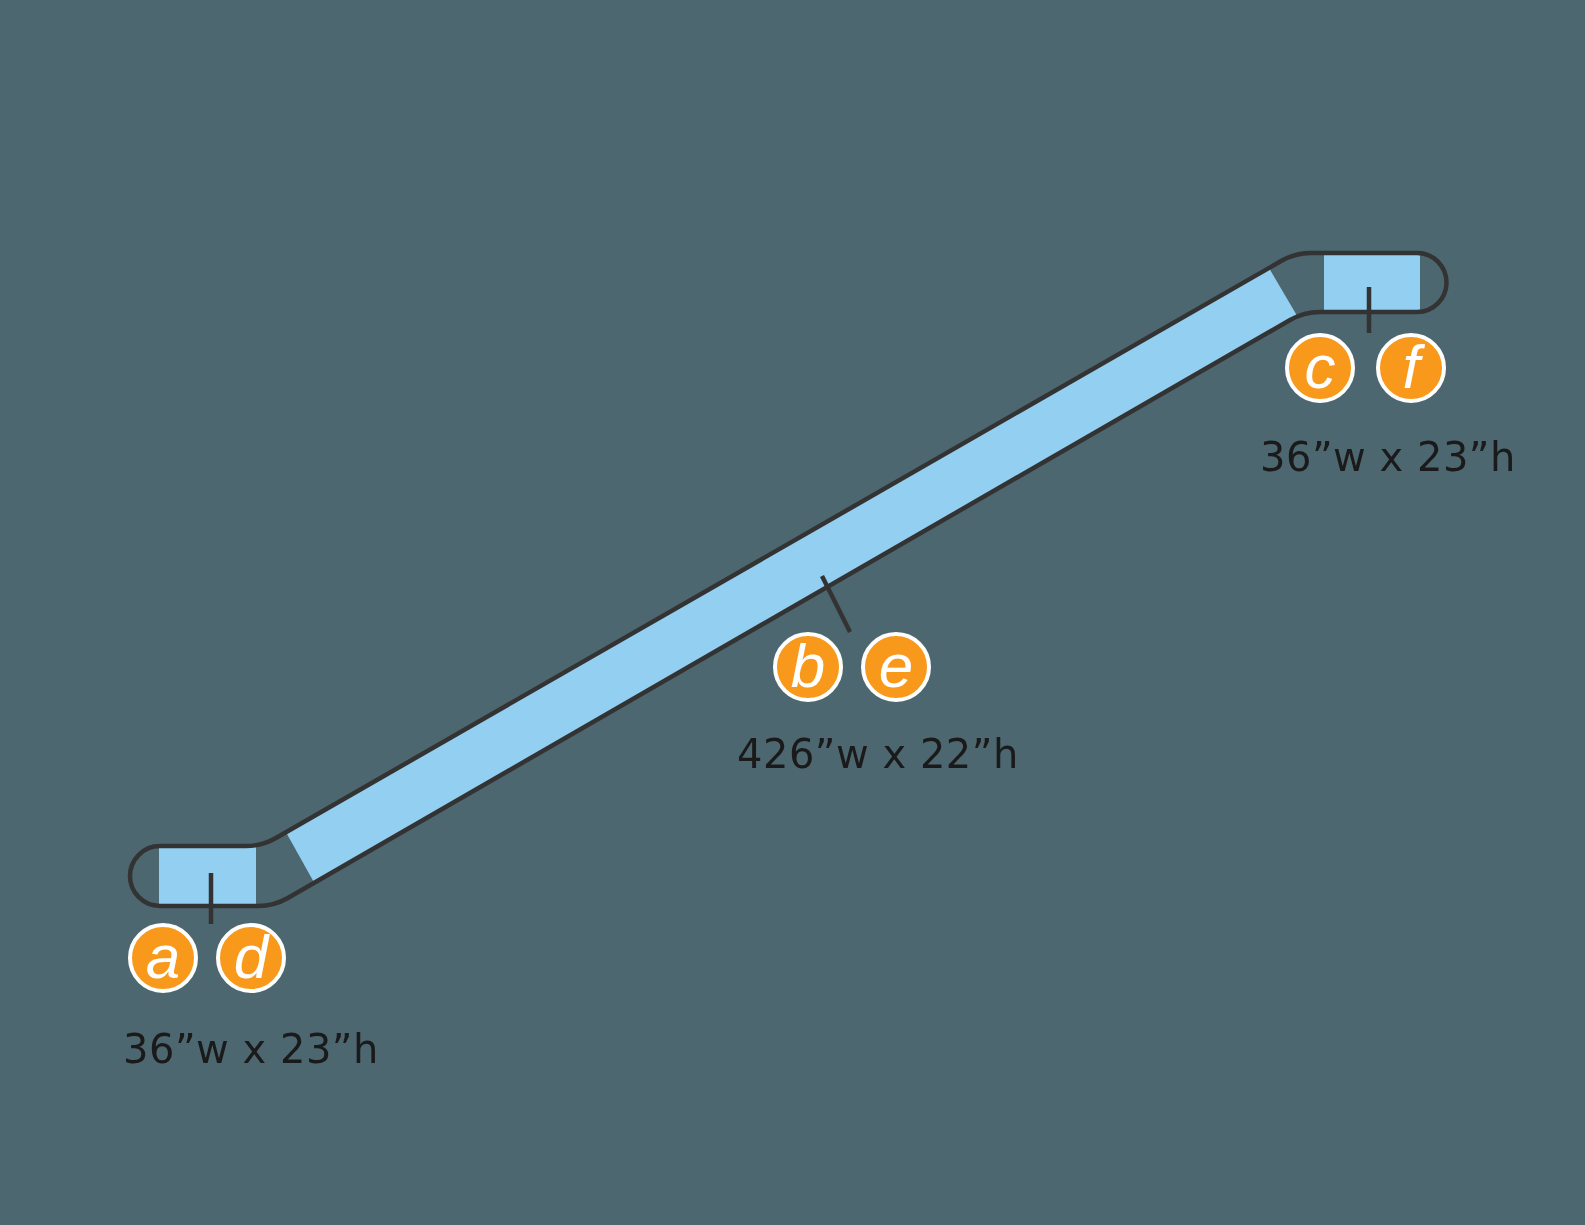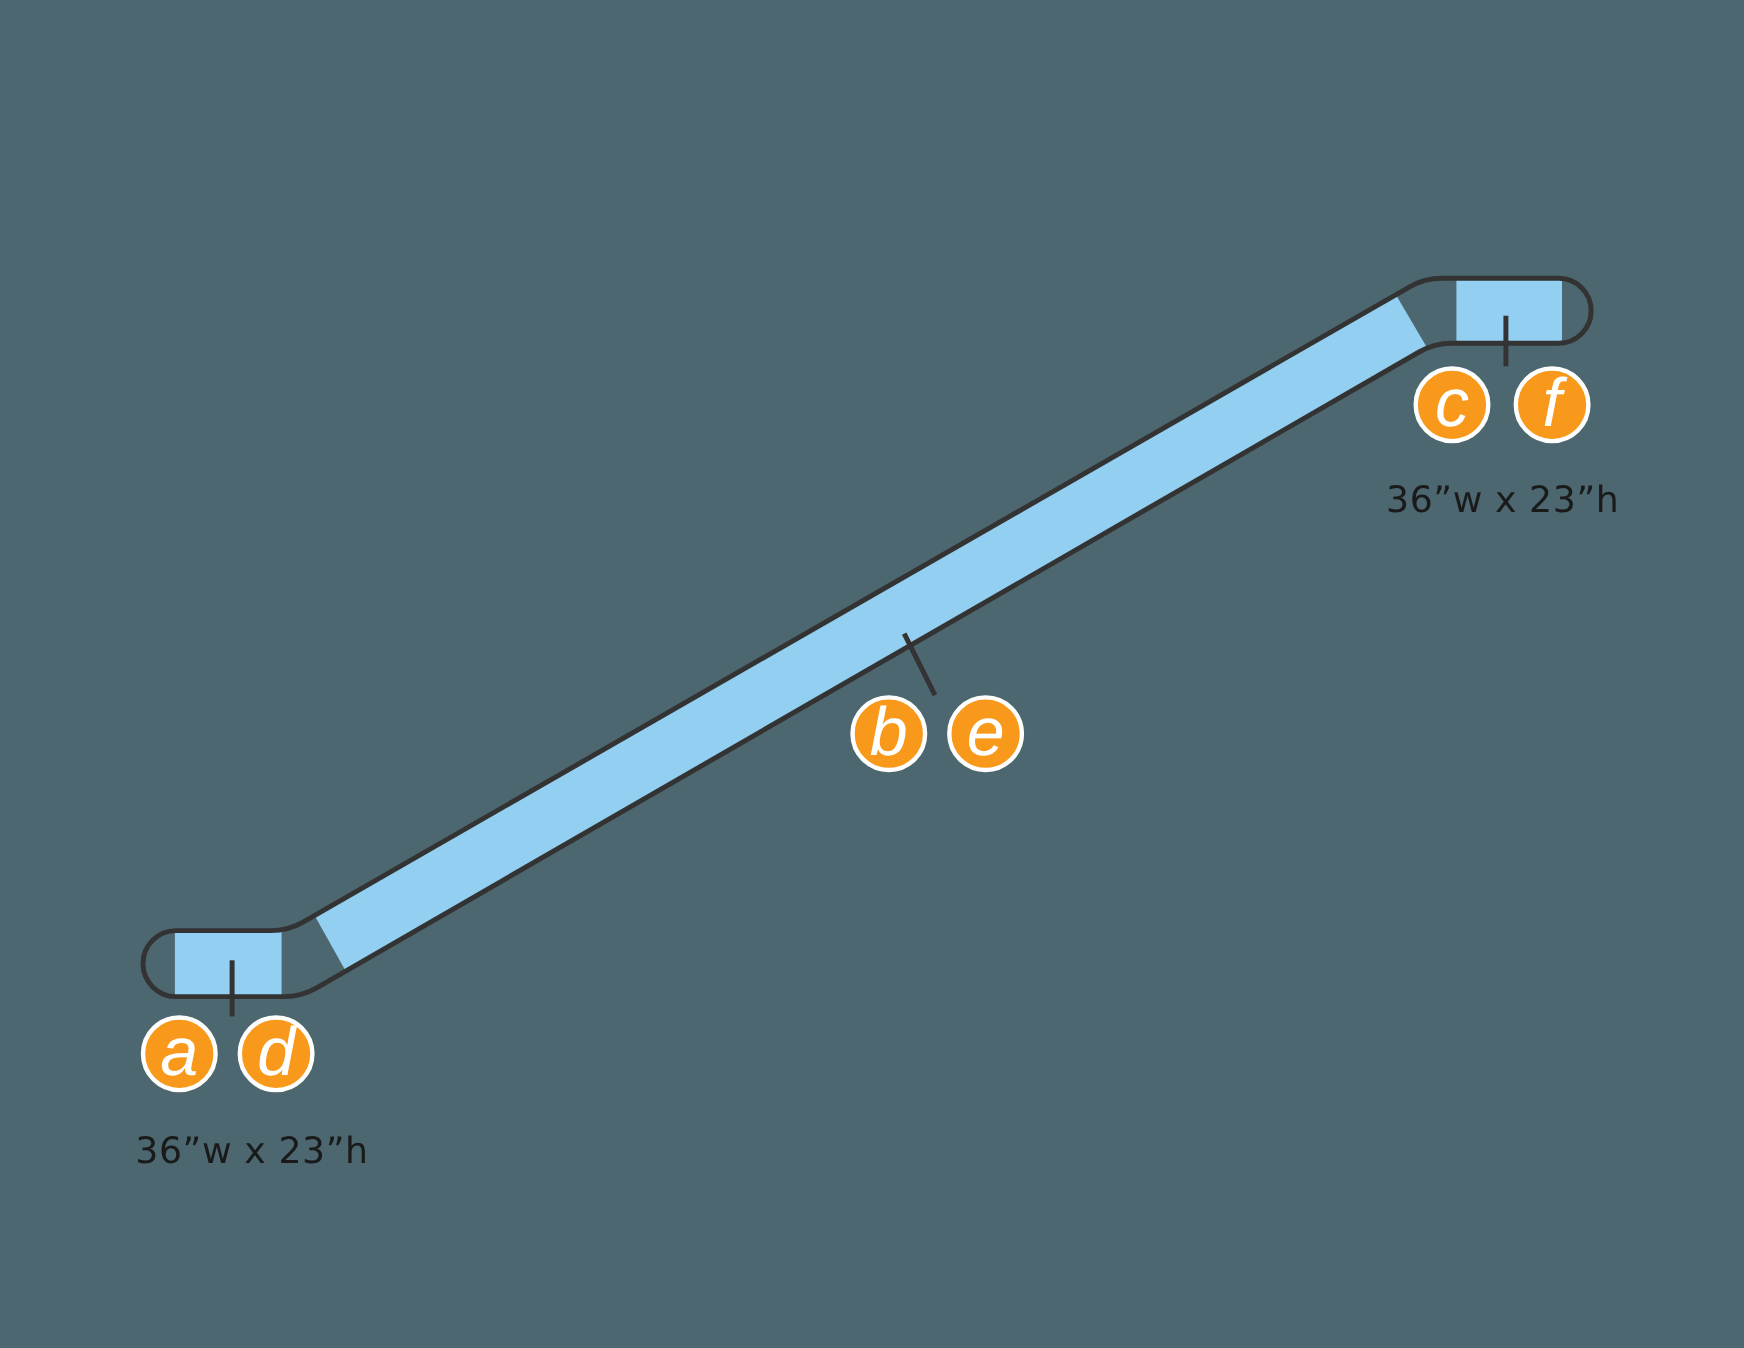--- a/index.html
+++ b/index.html
@@ -25,21 +25,21 @@
     font-style: italic;
     font-weight: 400;
     font-size: 62px;
     line-height: 1;
     padding-bottom: 2px;
   }
   .dim {
     position: absolute;
     color: #1A1A1A;
     font-family: "DejaVu Sans", sans-serif;
-    font-size: 33px;
+    font-size: 40px;
     font-weight: 400;
     letter-spacing: 0.5px;
     white-space: nowrap;
   }
   .badge-a { left: 128px; top: 923px; }
   .badge-d { left: 216px; top: 923px; }
   .badge-b { left: 773px; top: 632px; }
   .badge-e { left: 861px; top: 632px; }
   .badge-c { left: 1285px; top: 333px; }
   .badge-f { left: 1376px; top: 333px; }
@@ -79,18 +79,19 @@
     <line x1="822" y1="576" x2="850" y2="632" stroke-width="4.5" stroke="#333333"></line>
     <line x1="1369" y1="287" x2="1369" y2="333" stroke-width="4.5" stroke="#333333"></line>
   </svg>
 
   <div class="badge badge-a">a</div>
   <div class="badge badge-d">d</div>
   <div class="dim dim-lower">36”w x 23”h</div>
 
   <div class="badge badge-b">b</div>
   <div class="badge badge-e">e</div>
+  <div class="dim dim-incline">426”w x 22”h</div>
 
   <div class="badge badge-c">c</div>
   <div class="badge badge-f">f</div>
   <div class="dim dim-upper">36”w x 23”h</div>
 
 </div>
 
 </body></html>

